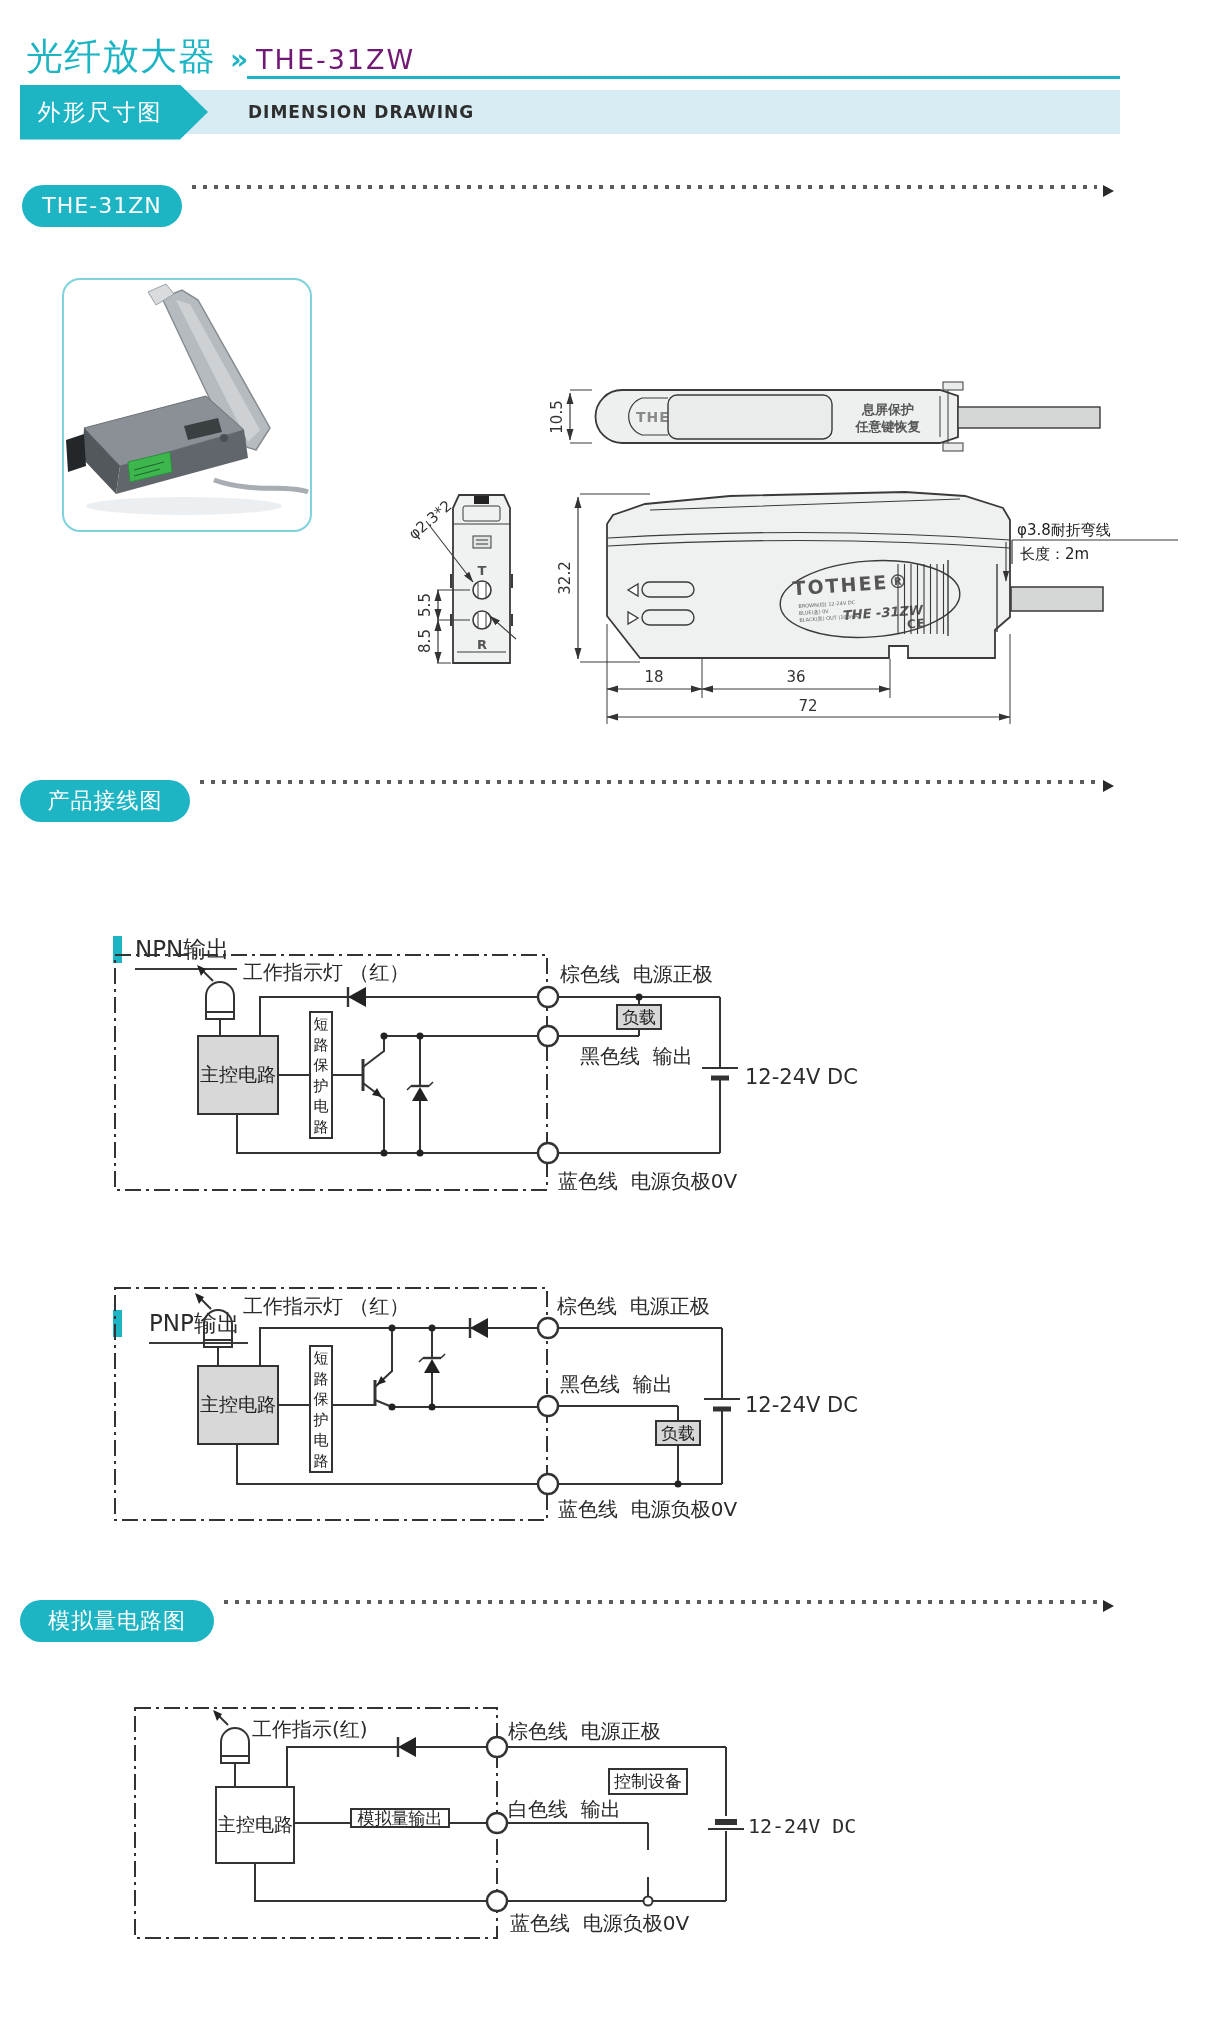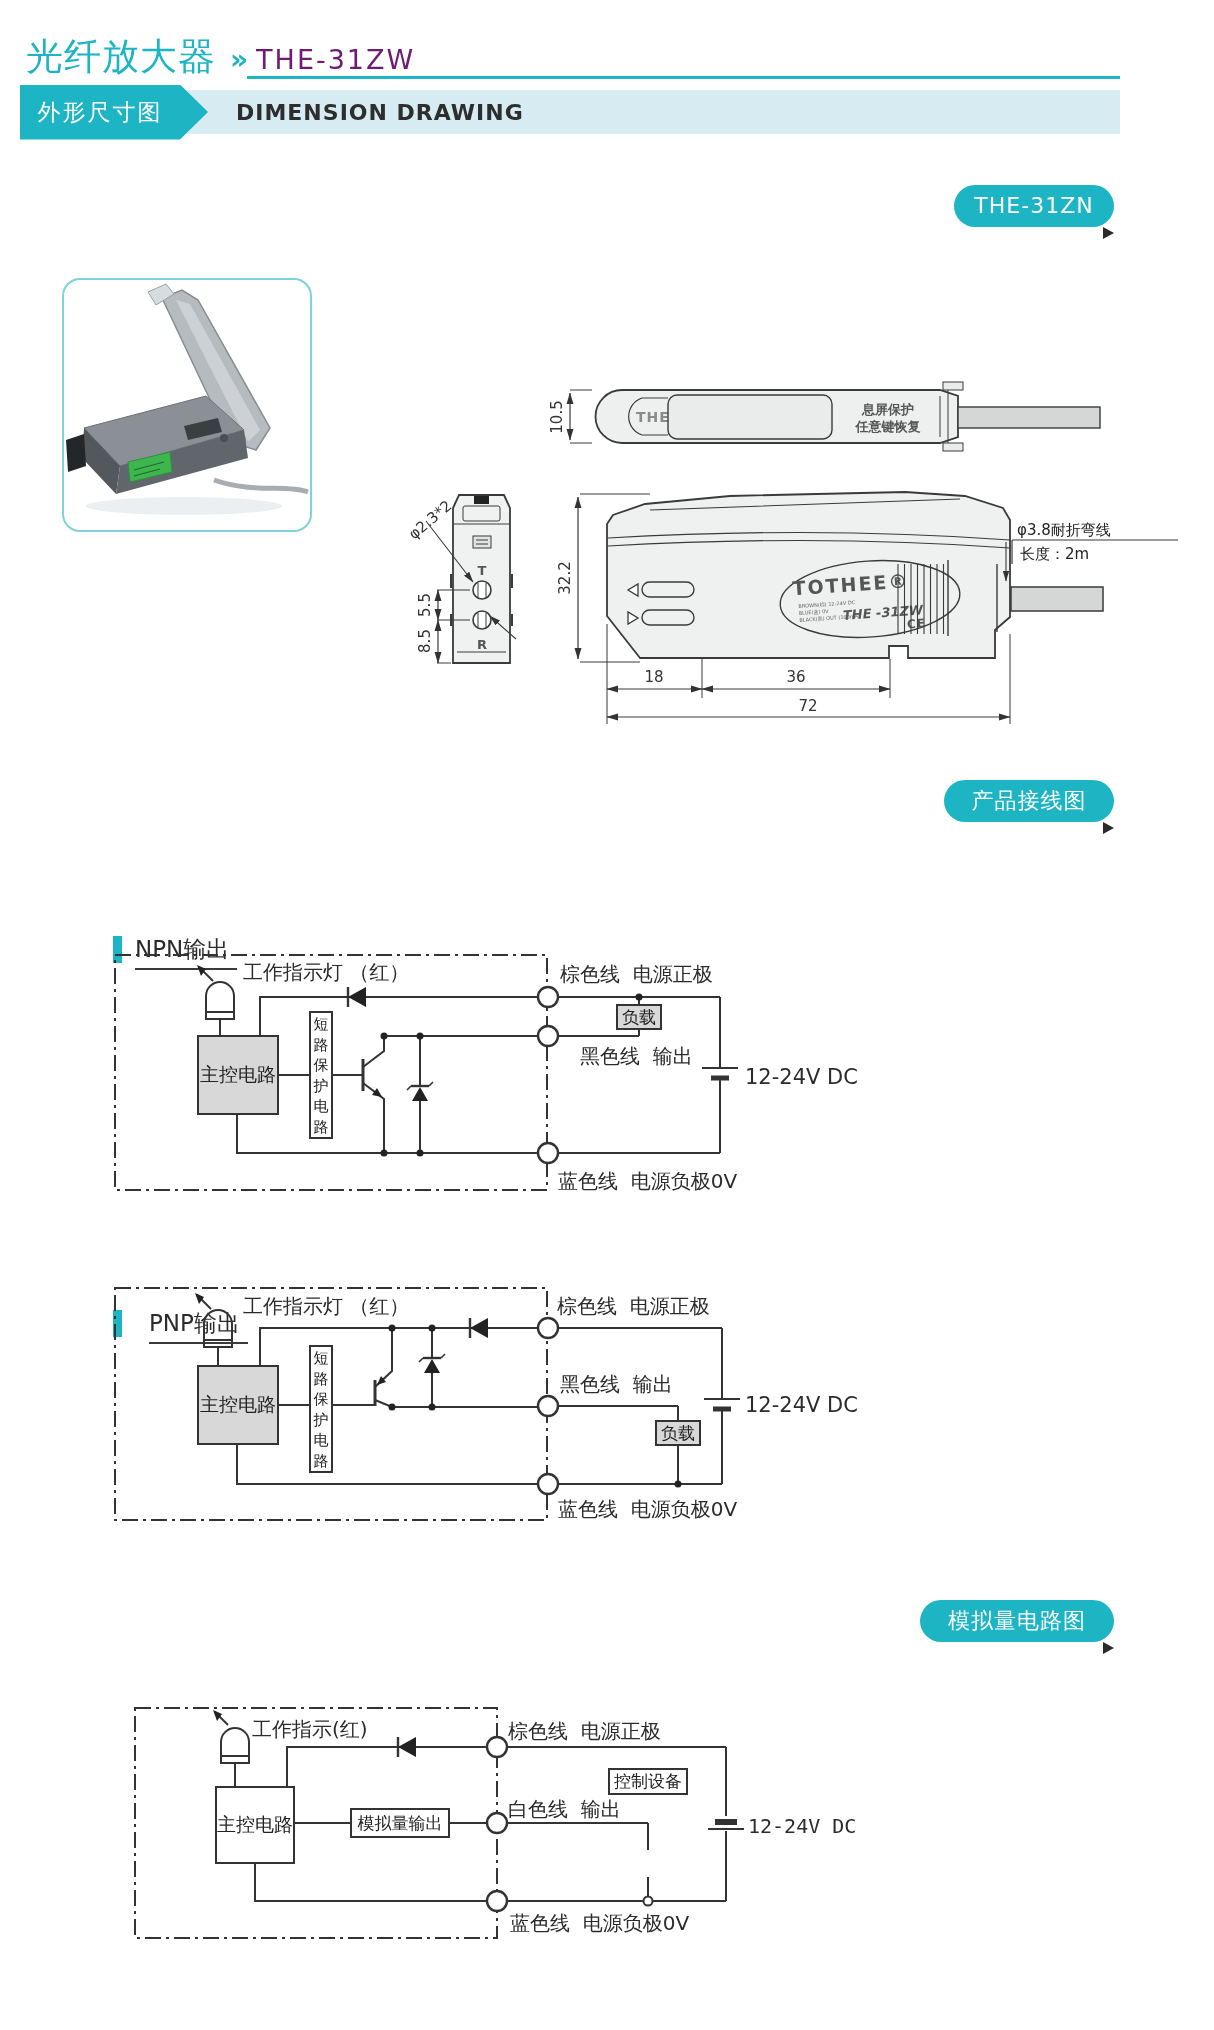--- a/index.html
+++ b/index.html
@@ -9,23 +9,23 @@
   
   .t1{font-size:37px;font-weight:normal;color:#1db4c4;letter-spacing:1px;}
   .t-arrow{font-size:28px;color:#1db4c4;margin:0 8px 0 14px;font-weight:bold;}
   .t2{font-size:27px;color:#701a75;letter-spacing:2px;}
   .underline{background:#1db4c4;height:3px;}
   .banner{background:#d7ebf2;display:flex;align-items:center;}
   .banner-tag{width:188px;height:55px;background:#1db4c4;color:#fff;
     clip-path:polygon(0 0,160px 0,188px 50%,160px 100%,0 100%);
     display:flex;align-items:center;justify-content:center;}
   .banner-tag span{font-size:23px;margin-right:28px;letter-spacing:2px;}
-  .banner-en{margin-left:28px;font-size:22px;font-weight:600;color:#2e2e2e;letter-spacing:1px;}
-  
-  .pill-row{display:flex;align-items:flex-end;flex-direction:column;}
+  .banner-en{margin-left:40px;font-size:17px;font-weight:600;color:#2e2e2e;letter-spacing:1px;}
+  
+  .pill-row{display:flex;align-items:flex-start;}
   .pill{background:#1db4c4;color:#fff;height:42px;line-height:42px;text-align:center;
         border-radius:21px;font-size:22px;letter-spacing:1px;flex:0 0 auto;}
   .dotline{flex:1;height:4px;margin:0 6px 0 10px;
     background:repeating-linear-gradient(90deg,#5c5c5c 0 4px,transparent 4px 11px);}
   .dot-arrow{width:0;height:0;border-left:11px solid #2a2a2a;
     border-top:6px solid transparent;border-bottom:6px solid transparent;}
   
   .photo-box{border:2.5px solid #7ed2dc;border-radius:18px;overflow:hidden;background:#fff;}
   
   .circ-title{display:flex;align-items:flex-start;}
@@ -323,20 +323,20 @@
     </g>
     <circle cx="518" cy="201" r="4.5" fill="#fff" stroke="#333" stroke-width="2"></circle>
     <g fill="#fff" stroke="#333" stroke-width="2.4">
       <circle cx="367" cy="47" r="10"></circle>
       <circle cx="367" cy="123" r="10"></circle>
       <circle cx="367" cy="201" r="10"></circle>
     </g>
   </svg>
   <div class="abs lbl" style="left:252px;top:1716px;">工作指示(红)</div>
   <div class="abs cbox" style="left:215px;top:1786px;width:80px;height:78px;font-size:19px;border-width:2px;">主控电路</div>
-  <div class="abs cbox" style="left:350px;top:1808px;width:100px;height:30px;font-size:17px;border-width:2px;">模拟量输出</div>
+  <div class="abs cbox" style="left:350px;top:1808px;width:100px;height:20px;font-size:17px;border-width:2px;">模拟量输出</div>
   <div class="abs cbox" style="left:608px;top:1768px;width:80px;height:27px;font-size:17px;border-width:2px;">控制设备</div>
   <div class="abs lbl" style="left:508px;top:1718px;">棕色线  电源正极</div>
   <div class="abs lbl" style="left:508px;top:1796px;">白色线  输出</div>
   <div class="abs supply mono" style="left:748px;top:1814px;">12-24V DC</div>
   <div class="abs lbl" style="left:510px;top:1910px;">蓝色线  电源负极0V</div>
 
 </div>
 
 </body></html>

